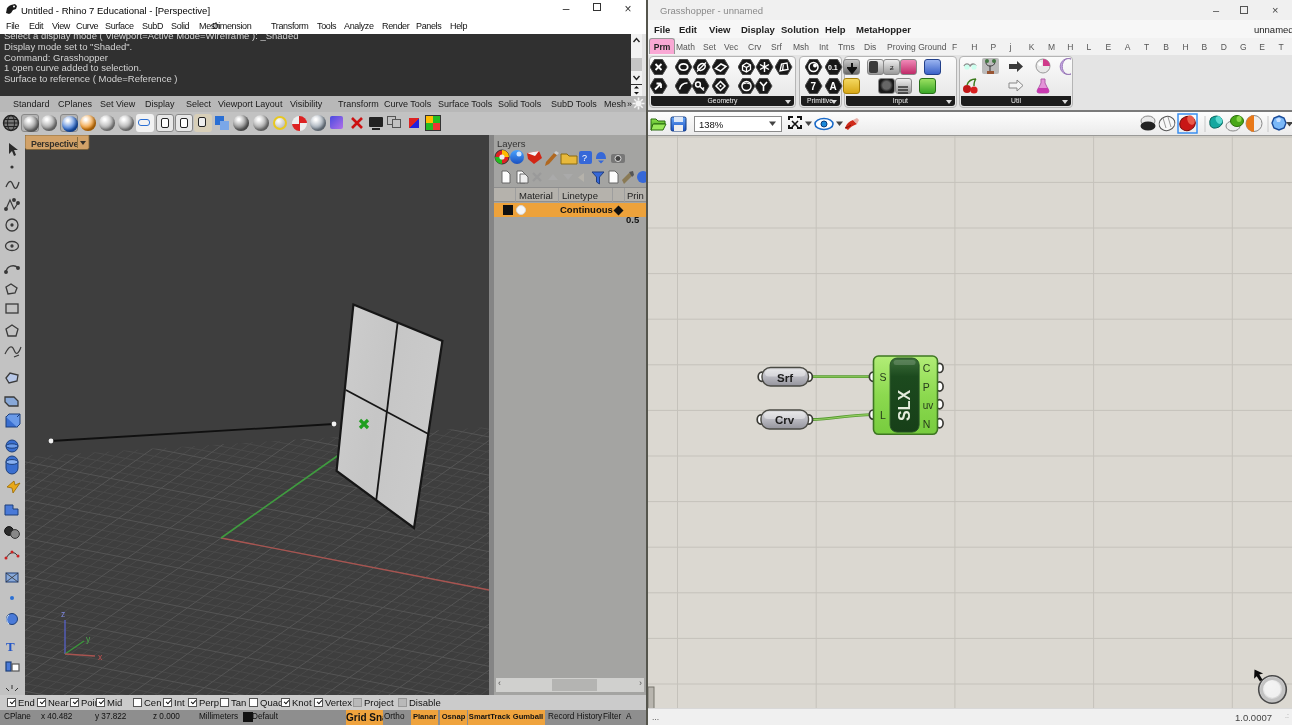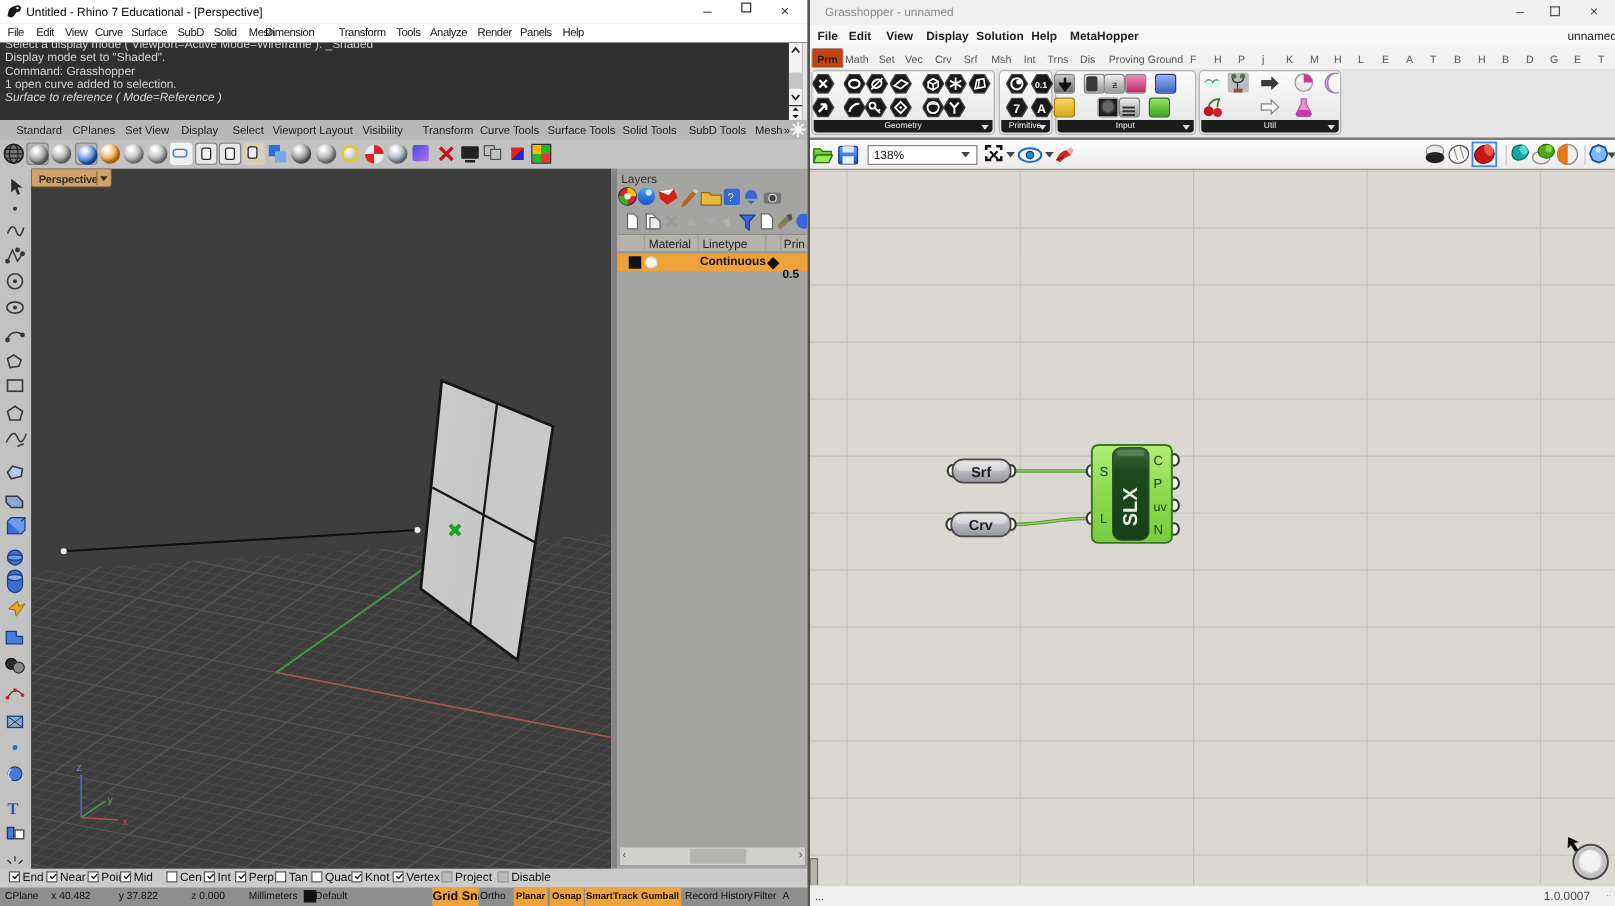--- a/index.html
+++ b/index.html
@@ -77,21 +77,21 @@
       <span style="left: 344px;">Analyze</span>
       <span style="left: 382px;">Render</span>
       <span style="left: 416px;">Panels</span>
       <span style="left: 450px;">Help</span>
     </div>
   <div id="rcmd">
     <div class="ln" style="top:-4px;">Select a display mode ( Viewport=Active  Mode=Wireframe ): _Shaded</div>
     <div class="ln" style="top:7px;">Display mode set to "Shaded".</div>
     <div class="ln" style="top:17.5px;">Command: Grasshopper</div>
     <div class="ln" style="top:28px;">1 open curve added to selection.</div>
-    <div class="ln" style="top:38.5px;font-style:italic;">Surface to reference ( Mode=Reference )</div>
+    <div class="ln" style="top:38.5px;">Surface to reference ( Mode=Reference )</div>
     <svg style="position:absolute;left:631px;top:0;" width="15" height="62">
       <rect x="0" y="0" width="11" height="50" fill="#f2f2f2"></rect>
       <rect x="11" y="0" width="4" height="62" fill="#e4e4e4"></rect>
       <rect x="0" y="24" width="11" height="13" fill="#c6c6c6"></rect>
       <path d="M2.5 8 l3 -3.5 3 3.5" stroke="#222" fill="none" stroke-width="1.4"></path>
       <path d="M2.5 42 l3 3.5 3 -3.5" stroke="#222" fill="none" stroke-width="1.4"></path>
       <rect x="0" y="51" width="11" height="11" fill="#f2f2f2"></rect>
       <path d="M3 54.5 l2.5 -2.5 2.5 2.5 z" fill="#111"></path>
       <path d="M3 58 l2.5 2.5 2.5 -2.5 z" fill="#111"></path>
     </svg>
@@ -440,21 +440,21 @@
       <span style="left: 457.6px;">E</span>
       <span style="left: 476.8px;">A</span>
       <span style="left: 496px;">T</span>
       <span style="left: 515.2px;">B</span>
       <span style="left: 534.4px;">H</span>
       <span style="left: 553.6px;">B</span>
       <span style="left: 572.8px;">D</span>
       <span style="left: 592px;">G</span>
       <span style="left: 611.2px;">E</span>
       <span style="left: 630.4px;">T</span>
-      <span style="left: 1px; top: 0px; width: 26px; height: 16px; background: #c2410c; border-top: 1px solid rgb(153, 153, 153); border-right: 1px solid rgb(153, 153, 153); border-left: 1px solid rgb(153, 153, 153); border-image: initial; border-bottom: none; border-radius: 3px 3px 0px 0px; font-weight: bold; color: rgb(34, 34, 34); text-align: center; padding-top: 3px;">Prm</span>
+      <span style="left: 1px; top: 0px; width: 26px; height: 16px; background: #f9a8d4; border-top: 1px solid rgb(153, 153, 153); border-right: 1px solid rgb(153, 153, 153); border-left: 1px solid rgb(153, 153, 153); border-image: initial; border-bottom: none; border-radius: 3px 3px 0px 0px; font-weight: bold; color: rgb(34, 34, 34); text-align: center; padding-top: 3px;">Prm</span>
     </div>
   <div id="gpal">
       <div class="grp" style="left: 1px; width: 147px;">
         <div class="grpbar">Geometry<span style="position:absolute;right:3px;top:3.5px;width:0;height:0;border-left:3px solid transparent;border-right:3px solid transparent;border-top:4px solid #ddd;"></span></div>
       </div>
       <div class="grp" style="left: 150.5px; width: 43px;">
         <div class="grpbar">Primitive<span style="position:absolute;right:3px;top:3.5px;width:0;height:0;border-left:3px solid transparent;border-right:3px solid transparent;border-top:4px solid #ddd;"></span></div>
       </div>
       <div class="grp" style="left: 196px; width: 112.5px;">
         <div class="grpbar">Input<span style="position:absolute;right:3px;top:3.5px;width:0;height:0;border-left:3px solid transparent;border-right:3px solid transparent;border-top:4px solid #ddd;"></span></div>

